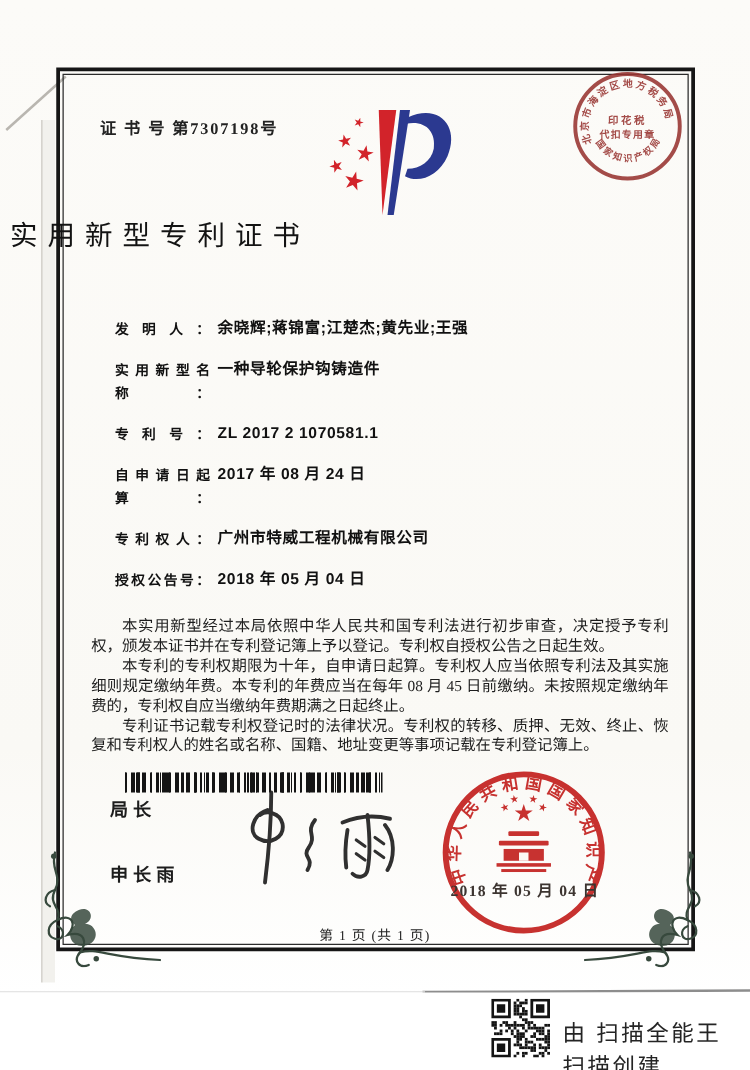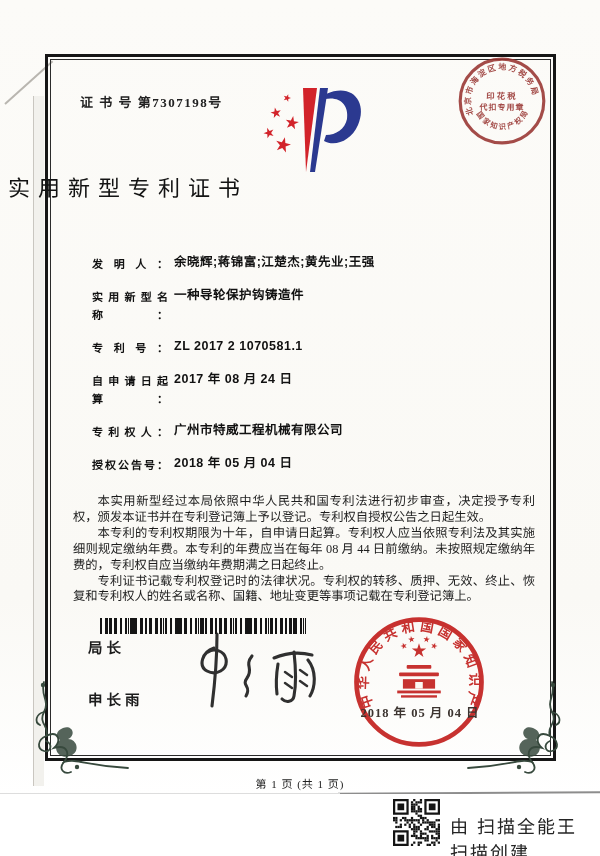--- a/index.html
+++ b/index.html
@@ -56,21 +56,21 @@
   .director-title { position:absolute; left:88px; top:636px; font-size:14.5px; font-weight:bold; letter-spacing:4px; }
   .director-name  { position:absolute; left:88px; top:688px; font-size:14.5px; font-weight:bold; letter-spacing:4px; }
   .signature { position:absolute; left:186px; top:630px; }
 
   .seal { position:absolute; left:348px; top:611px; opacity:.92; }
   .seal-date { position:absolute; left:349px; top:702px; width:142px; text-align:center;
                font-size:12.5px; font-weight:bold; color:#3c3430; letter-spacing:1px; z-index:3;
                font-family:"Liberation Serif",serif; }
 
   .page-footer { position:absolute; left:0; right:0; top:739px; text-align:center;
-                 font-family:"Liberation Serif",serif; font-size:11px; color:#222; letter-spacing:1px;margin-top:36px; }
+                 font-family:"Liberation Serif",serif; font-size:11px; color:#222; letter-spacing:1px; }
 
   .flourish-left  { position:absolute; left:30px;  top:680px; }
   .flourish-right { position:absolute; left:466px; top:680px; transform:scaleX(-1); }
 
   .qr { position:absolute; left:393px; top:799px; }
   .scan-credit { position:absolute; left:450px; top:812px; font-size:18px; font-weight:400;
                  letter-spacing:2px; color:#242424; }
 </style>
 </head>
 <body>
@@ -144,21 +144,21 @@
       <span class="fvalue">广州市特威工程机械有限公司</span>
     </div>
     <div class="field-row">
       <span class="flabel">授权公告号：</span>
       <span class="fvalue">2018 年 05 月 04 日</span>
     </div>
   </div>
 
   <div class="legal">
     <p>本实用新型经过本局依照中华人民共和国专利法进行初步审查，决定授予专利权，颁发本证书并在专利登记簿上予以登记。专利权自授权公告之日起生效。</p>
-    <p>本专利的专利权期限为十年，自申请日起算。专利权人应当依照专利法及其实施细则规定缴纳年费。本专利的年费应当在每年 08 月 44 日前缴纳。未按照规定缴纳年费的，专利权自应当缴纳年费期满之日起终止。</p>
+    <p>本专利的专利权期限为十年，自申请日起算。专利权人应当依照专利法及其实施细则规定缴纳年费。本专利的年费应当在每年 08 月 45 日前缴纳。未按照规定缴纳年费的，专利权自应当缴纳年费期满之日起终止。</p>
     <p>专利证书记载专利权登记时的法律状况。专利权的转移、质押、无效、终止、恢复和专利权人的姓名或名称、国籍、地址变更等事项记载在专利登记簿上。</p>
   </div>
 
   <div class="barcode"></div>
 
   <div class="director-title">局长</div>
   <div class="director-name">申长雨</div>
 
   <svg class="signature" width="135" height="82" viewBox="0 0 135 82">
     <g fill="none" stroke="#1b1b1b" stroke-width="3.1" stroke-linecap="round" stroke-linejoin="round" opacity="0.9">

